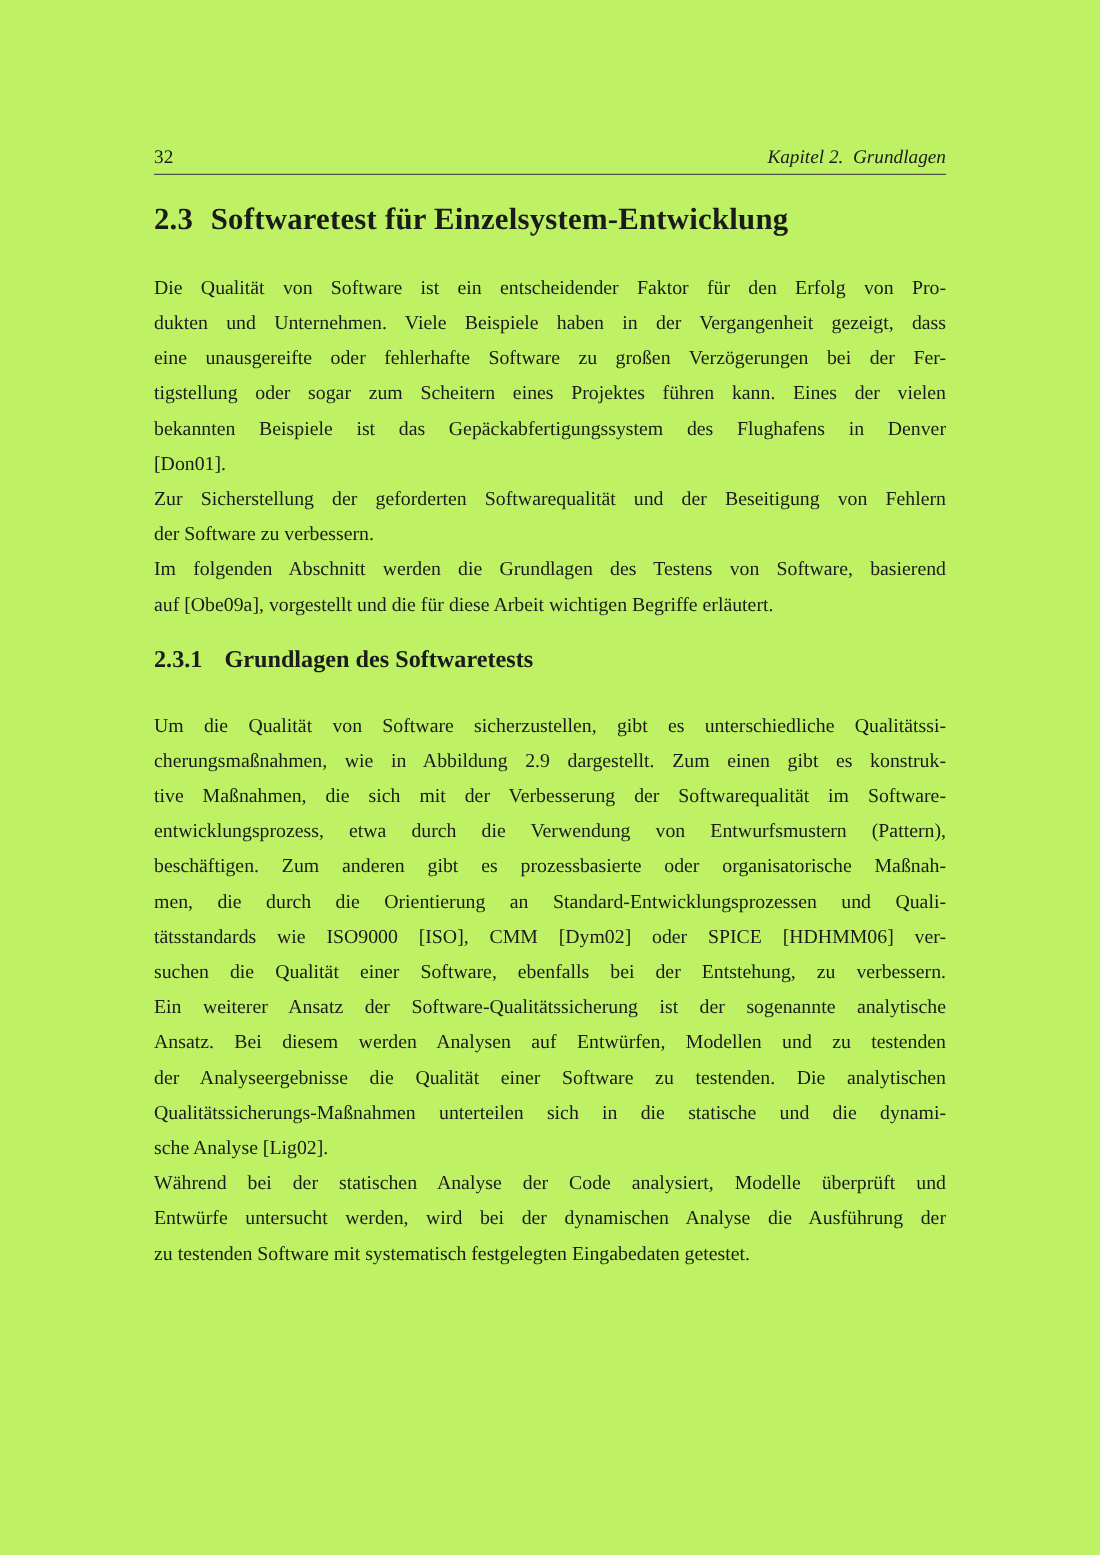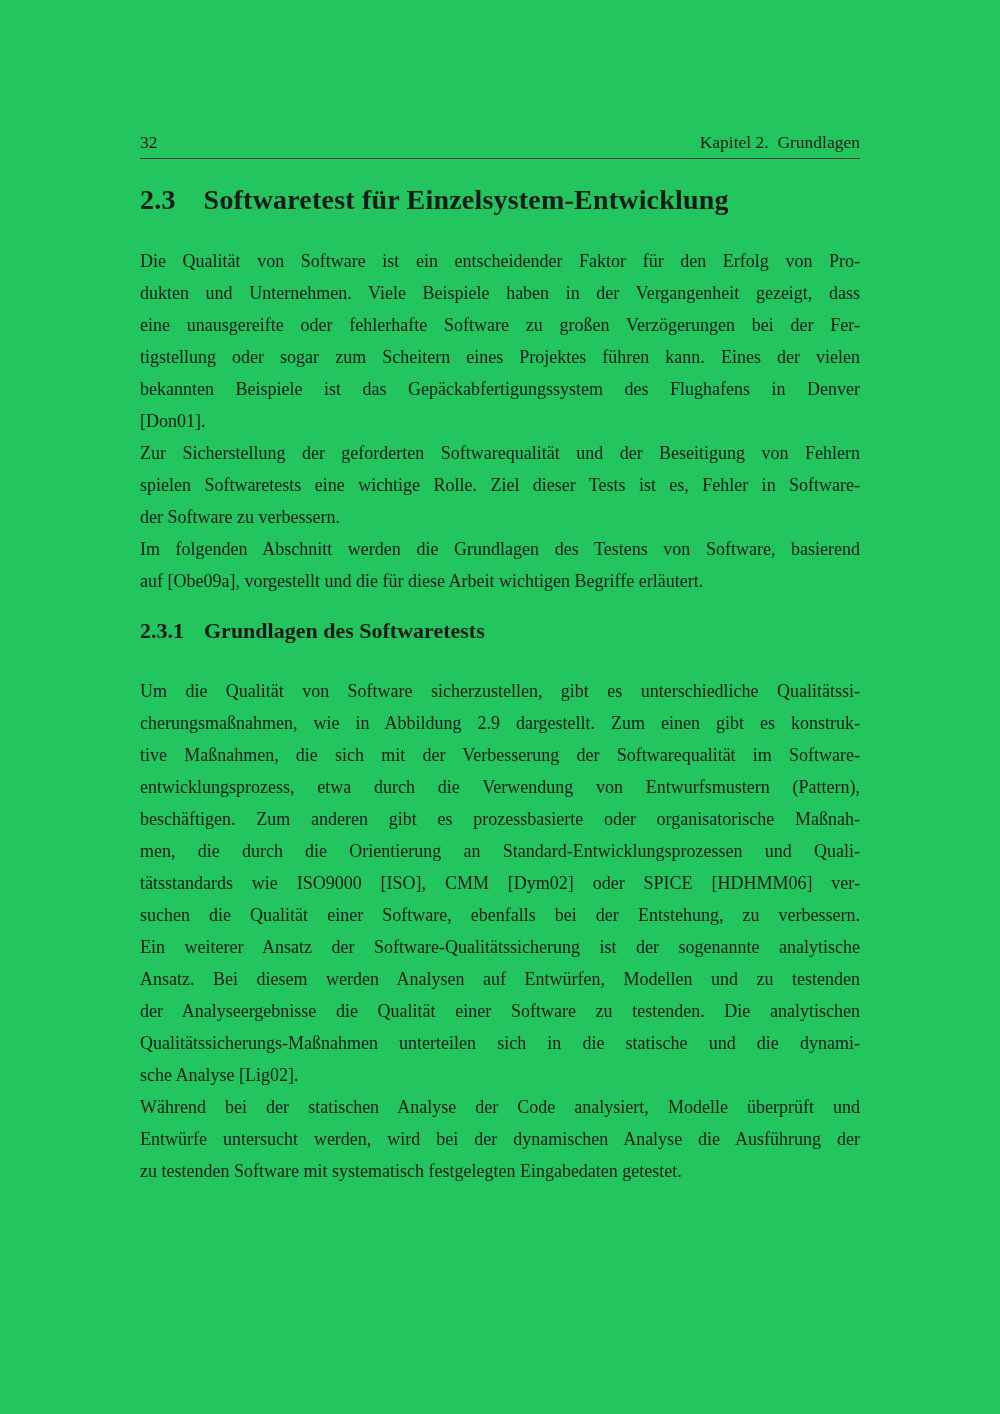--- a/index.html
+++ b/index.html
@@ -1,45 +1,45 @@
 <!DOCTYPE html>
 <html lang="de"><head>
 <meta charset="utf-8">
 <style>
   html, body { margin: 0; padding: 0; background: #ffffff; }
   .page {
     position: relative;
     width: 1000px;
     height: 1414px;
     margin: 0 auto;
-    background: #22c55e;
+    background: #bef264;
     box-sizing: border-box;
     padding: 131px 140px 0 140px;
     font-family: "Liberation Serif", "DejaVu Serif", serif;
     color: #1b1b1b;
     overflow: hidden;
   }
   .running-header {
     display: flex;
     justify-content: space-between;
     align-items: baseline;
     font-size: 17.5px;
     line-height: 23px;
     padding-bottom: 4px;
     border-bottom: 1px solid #3d3d3d;
   }
-  .running-header .chapter { }
+  .running-header .chapter { font-style: italic; }
   h1.section-heading {
     font-size: 28px;
     font-weight: bold;
     line-height: 31px;
     margin: 25px 0 30px 0;
     letter-spacing: 0.2px;
   }
-  h1.section-heading .hnum { margin-right: 28px; }
+  h1.section-heading .hnum { margin-right: 16px; }
   h2.subsection-heading {
     font-size: 22px;
     font-weight: bold;
     line-height: 26px;
     margin: 21px 0 31px 0;
   }
   h2.subsection-heading .hnum { margin-right: 20px; }
   .para { margin: 0; }
   .line {
     font-size: 18px;
@@ -63,21 +63,20 @@
       <div class="para">
         <div class="line">Die Qualität von Software ist ein entscheidender Faktor für den Erfolg von Pro-</div>
         <div class="line">dukten und Unternehmen. Viele Beispiele haben in der Vergangenheit gezeigt, dass</div>
         <div class="line">eine unausgereifte oder fehlerhafte Software zu großen Verzögerungen bei der Fer-</div>
         <div class="line">tigstellung oder sogar zum Scheitern eines Projektes führen kann. Eines der vielen</div>
         <div class="line">bekannten Beispiele ist das Gepäckabfertigungssystem des Flughafens in Denver</div>
         <div class="line last">[Don01].</div>
       </div>
       <div class="para">
         <div class="line">Zur Sicherstellung der geforderten Softwarequalität und der Beseitigung von Fehlern</div>
-        <div class="line">spielen Softwaretests eine wichtige Rolle. Ziel dieser Tests ist es, Fehler in Software-</div>
         <div class="line last">der Software zu verbessern.</div>
       </div>
       <div class="para">
         <div class="line">Im folgenden Abschnitt werden die Grundlagen des Testens von Software, basierend</div>
         <div class="line last">auf [Obe09a], vorgestellt und die für diese Arbeit wichtigen Begriffe erläutert.</div>
       </div>
       <h2 class="subsection-heading"><span class="hnum">2.3.1</span><span>Grundlagen des Softwaretests</span></h2>
       <div class="para">
         <div class="line">Um die Qualität von Software sicherzustellen, gibt es unterschiedliche Qualitätssi-</div>
         <div class="line">cherungsmaßnahmen, wie in Abbildung 2.9 dargestellt. Zum einen gibt es konstruk-</div>

